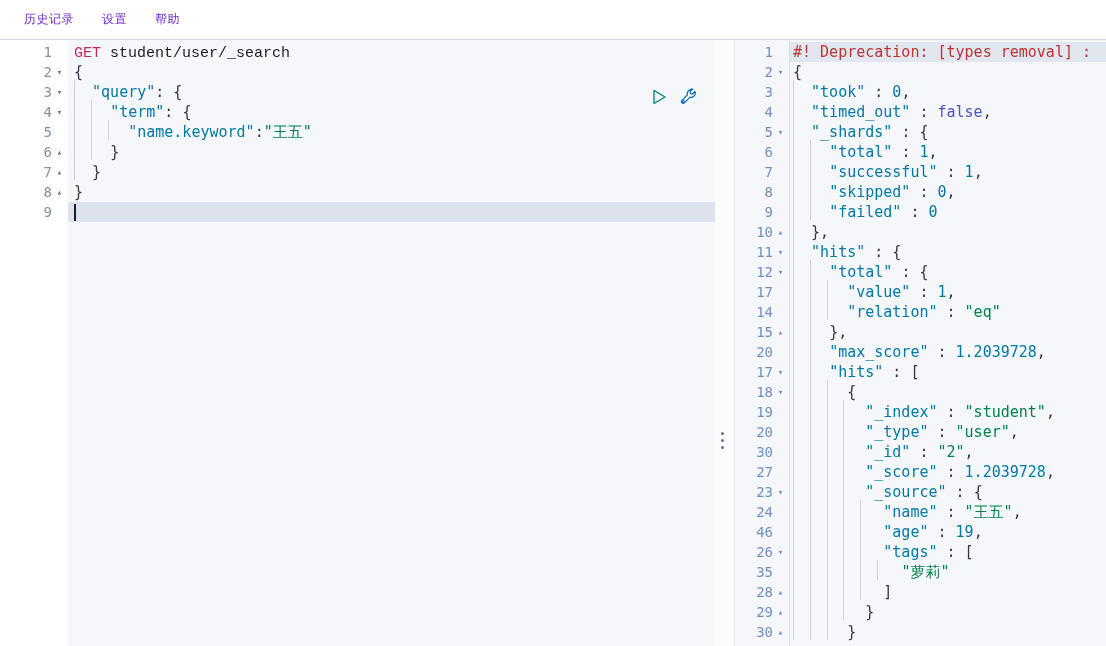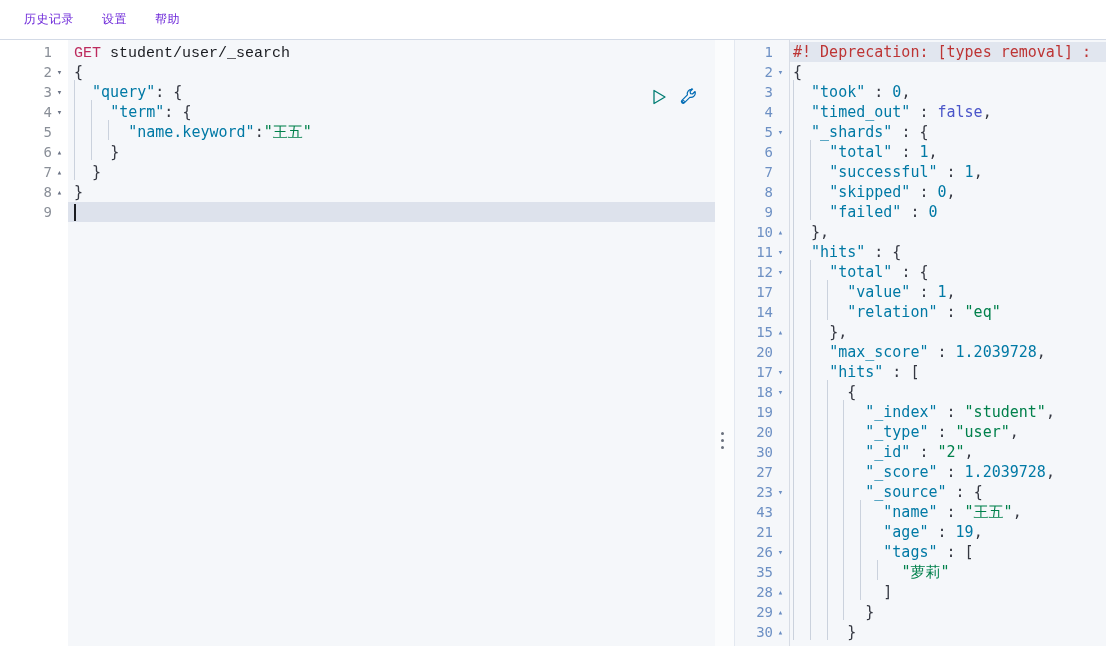--- a/index.html
+++ b/index.html
@@ -286,22 +286,22 @@
         <div class="ln">14</div>
         <div class="ln">15<span class="fold">▴</span></div>
         <div class="ln">20</div>
         <div class="ln">17<span class="fold">▾</span></div>
         <div class="ln">18<span class="fold">▾</span></div>
         <div class="ln">19</div>
         <div class="ln">20</div>
         <div class="ln">30</div>
         <div class="ln">27</div>
         <div class="ln">23<span class="fold">▾</span></div>
-        <div class="ln">43</div>
-        <div class="ln">21</div>
+        <div class="ln">24</div>
+        <div class="ln">46</div>
         <div class="ln">26<span class="fold">▾</span></div>
         <div class="ln">35</div>
         <div class="ln">28<span class="fold">▴</span></div>
         <div class="ln">29<span class="fold">▴</span></div>
         <div class="ln">30<span class="fold">▴</span></div>
       </div>
     <div class="codearea" id="right-code" style="padding-top: 2px;"><div class="codeline"><span class="tok-warn">#! Deprecation: [types removal] :</span></div><div class="codeline"><span class="tok-punct">{</span></div><div class="codeline"><span class="tok-punct"> </span><span class="tok-punct"> </span><span class="tok-key">"took"</span><span class="tok-punct"> </span><span class="tok-punct">:</span><span class="tok-punct"> </span><span class="tok-num">0</span><span class="tok-punct">,</span></div><div class="codeline"><span class="tok-punct"> </span><span class="tok-punct"> </span><span class="tok-key">"timed_out"</span><span class="tok-punct"> </span><span class="tok-punct">:</span><span class="tok-punct"> </span><span class="tok-bool">false</span><span class="tok-punct">,</span></div><div class="codeline"><span class="tok-punct"> </span><span class="tok-punct"> </span><span class="tok-key">"_shards"</span><span class="tok-punct"> </span><span class="tok-punct">:</span><span class="tok-punct"> </span><span class="tok-punct">{</span></div><div class="codeline"><span class="tok-punct"> </span><span class="tok-punct"> </span><span class="tok-punct"> </span><span class="tok-punct"> </span><span class="tok-key">"total"</span><span class="tok-punct"> </span><span class="tok-punct">:</span><span class="tok-punct"> </span><span class="tok-num">1</span><span class="tok-punct">,</span></div><div class="codeline"><span class="tok-punct"> </span><span class="tok-punct"> </span><span class="tok-punct"> </span><span class="tok-punct"> </span><span class="tok-key">"successful"</span><span class="tok-punct"> </span><span class="tok-punct">:</span><span class="tok-punct"> </span><span class="tok-num">1</span><span class="tok-punct">,</span></div><div class="codeline"><span class="tok-punct"> </span><span class="tok-punct"> </span><span class="tok-punct"> </span><span class="tok-punct"> </span><span class="tok-key">"skipped"</span><span class="tok-punct"> </span><span class="tok-punct">:</span><span class="tok-punct"> </span><span class="tok-num">0</span><span class="tok-punct">,</span></div><div class="codeline"><span class="tok-punct"> </span><span class="tok-punct"> </span><span class="tok-punct"> </span><span class="tok-punct"> </span><span class="tok-key">"failed"</span><span class="tok-punct"> </span><span class="tok-punct">:</span><span class="tok-punct"> </span><span class="tok-num">0</span></div><div class="codeline"><span class="tok-punct"> </span><span class="tok-punct"> </span><span class="tok-punct">}</span><span class="tok-punct">,</span></div><div class="codeline"><span class="tok-punct"> </span><span class="tok-punct"> </span><span class="tok-key">"hits"</span><span class="tok-punct"> </span><span class="tok-punct">:</span><span class="tok-punct"> </span><span class="tok-punct">{</span></div><div class="codeline"><span class="tok-punct"> </span><span class="tok-punct"> </span><span class="tok-punct"> </span><span class="tok-punct"> </span><span class="tok-key">"total"</span><span class="tok-punct"> </span><span class="tok-punct">:</span><span class="tok-punct"> </span><span class="tok-punct">{</span></div><div class="codeline"><span class="tok-punct"> </span><span class="tok-punct"> </span><span class="tok-punct"> </span><span class="tok-punct"> </span><span class="tok-punct"> </span><span class="tok-punct"> </span><span class="tok-key">"value"</span><span class="tok-punct"> </span><span class="tok-punct">:</span><span class="tok-punct"> </span><span class="tok-num">1</span><span class="tok-punct">,</span></div><div class="codeline"><span class="tok-punct"> </span><span class="tok-punct"> </span><span class="tok-punct"> </span><span class="tok-punct"> </span><span class="tok-punct"> </span><span class="tok-punct"> </span><span class="tok-key">"relation"</span><span class="tok-punct"> </span><span class="tok-punct">:</span><span class="tok-punct"> </span><span class="tok-str">"eq"</span></div><div class="codeline"><span class="tok-punct"> </span><span class="tok-punct"> </span><span class="tok-punct"> </span><span class="tok-punct"> </span><span class="tok-punct">}</span><span class="tok-punct">,</span></div><div class="codeline"><span class="tok-punct"> </span><span class="tok-punct"> </span><span class="tok-punct"> </span><span class="tok-punct"> </span><span class="tok-key">"max_score"</span><span class="tok-punct"> </span><span class="tok-punct">:</span><span class="tok-punct"> </span><span class="tok-num">1.2039728</span><span class="tok-punct">,</span></div><div class="codeline"><span class="tok-punct"> </span><span class="tok-punct"> </span><span class="tok-punct"> </span><span class="tok-punct"> </span><span class="tok-key">"hits"</span><span class="tok-punct"> </span><span class="tok-punct">:</span><span class="tok-punct"> </span><span class="tok-punct">[</span></div><div class="codeline"><span class="tok-punct"> </span><span class="tok-punct"> </span><span class="tok-punct"> </span><span class="tok-punct"> </span><span class="tok-punct"> </span><span class="tok-punct"> </span><span class="tok-punct">{</span></div><div class="codeline"><span class="tok-punct"> </span><span class="tok-punct"> </span><span class="tok-punct"> </span><span class="tok-punct"> </span><span class="tok-punct"> </span><span class="tok-punct"> </span><span class="tok-punct"> </span><span class="tok-punct"> </span><span class="tok-key">"_index"</span><span class="tok-punct"> </span><span class="tok-punct">:</span><span class="tok-punct"> </span><span class="tok-str">"student"</span><span class="tok-punct">,</span></div><div class="codeline"><span class="tok-punct"> </span><span class="tok-punct"> </span><span class="tok-punct"> </span><span class="tok-punct"> </span><span class="tok-punct"> </span><span class="tok-punct"> </span><span class="tok-punct"> </span><span class="tok-punct"> </span><span class="tok-key">"_type"</span><span class="tok-punct"> </span><span class="tok-punct">:</span><span class="tok-punct"> </span><span class="tok-str">"user"</span><span class="tok-punct">,</span></div><div class="codeline"><span class="tok-punct"> </span><span class="tok-punct"> </span><span class="tok-punct"> </span><span class="tok-punct"> </span><span class="tok-punct"> </span><span class="tok-punct"> </span><span class="tok-punct"> </span><span class="tok-punct"> </span><span class="tok-key">"_id"</span><span class="tok-punct"> </span><span class="tok-punct">:</span><span class="tok-punct"> </span><span class="tok-str">"2"</span><span class="tok-punct">,</span></div><div class="codeline"><span class="tok-punct"> </span><span class="tok-punct"> </span><span class="tok-punct"> </span><span class="tok-punct"> </span><span class="tok-punct"> </span><span class="tok-punct"> </span><span class="tok-punct"> </span><span class="tok-punct"> </span><span class="tok-key">"_score"</span><span class="tok-punct"> </span><span class="tok-punct">:</span><span class="tok-punct"> </span><span class="tok-num">1.2039728</span><span class="tok-punct">,</span></div><div class="codeline"><span class="tok-punct"> </span><span class="tok-punct"> </span><span class="tok-punct"> </span><span class="tok-punct"> </span><span class="tok-punct"> </span><span class="tok-punct"> </span><span class="tok-punct"> </span><span class="tok-punct"> </span><span class="tok-key">"_source"</span><span class="tok-punct"> </span><span class="tok-punct">:</span><span class="tok-punct"> </span><span class="tok-punct">{</span></div><div class="codeline"><span class="tok-punct"> </span><span class="tok-punct"> </span><span class="tok-punct"> </span><span class="tok-punct"> </span><span class="tok-punct"> </span><span class="tok-punct"> </span><span class="tok-punct"> </span><span class="tok-punct"> </span><span class="tok-punct"> </span><span class="tok-punct"> </span><span class="tok-key">"name"</span><span class="tok-punct"> </span><span class="tok-punct">:</span><span class="tok-punct"> </span><span class="tok-str">"王五"</span><span class="tok-punct">,</span></div><div class="codeline"><span class="tok-punct"> </span><span class="tok-punct"> </span><span class="tok-punct"> </span><span class="tok-punct"> </span><span class="tok-punct"> </span><span class="tok-punct"> </span><span class="tok-punct"> </span><span class="tok-punct"> </span><span class="tok-punct"> </span><span class="tok-punct"> </span><span class="tok-key">"age"</span><span class="tok-punct"> </span><span class="tok-punct">:</span><span class="tok-punct"> </span><span class="tok-num">19</span><span class="tok-punct">,</span></div><div class="codeline"><span class="tok-punct"> </span><span class="tok-punct"> </span><span class="tok-punct"> </span><span class="tok-punct"> </span><span class="tok-punct"> </span><span class="tok-punct"> </span><span class="tok-punct"> </span><span class="tok-punct"> </span><span class="tok-punct"> </span><span class="tok-punct"> </span><span class="tok-key">"tags"</span><span class="tok-punct"> </span><span class="tok-punct">:</span><span class="tok-punct"> </span><span class="tok-punct">[</span></div><div class="codeline"><span class="tok-punct"> </span><span class="tok-punct"> </span><span class="tok-punct"> </span><span class="tok-punct"> </span><span class="tok-punct"> </span><span class="tok-punct"> </span><span class="tok-punct"> </span><span class="tok-punct"> </span><span class="tok-punct"> </span><span class="tok-punct"> </span><span class="tok-punct"> </span><span class="tok-punct"> </span><span class="tok-str">"萝莉"</span></div><div class="codeline"><span class="tok-punct"> </span><span class="tok-punct"> </span><span class="tok-punct"> </span><span class="tok-punct"> </span><span class="tok-punct"> </span><span class="tok-punct"> </span><span class="tok-punct"> </span><span class="tok-punct"> </span><span class="tok-punct"> </span><span class="tok-punct"> </span><span class="tok-punct">]</span></div><div class="codeline"><span class="tok-punct"> </span><span class="tok-punct"> </span><span class="tok-punct"> </span><span class="tok-punct"> </span><span class="tok-punct"> </span><span class="tok-punct"> </span><span class="tok-punct"> </span><span class="tok-punct"> </span><span class="tok-punct">}</span></div><div class="codeline"><span class="tok-punct"> </span><span class="tok-punct"> </span><span class="tok-punct"> </span><span class="tok-punct"> </span><span class="tok-punct"> </span><span class="tok-punct"> </span><span class="tok-punct">}</span></div><div class="guide" style="left: 6px; top: 40px; height: 560px;"></div><div class="guide" style="left: 22.8px; top: 100px; height: 80px;"></div><div class="guide" style="left: 22.8px; top: 220px; height: 380px;"></div><div class="guide" style="left: 39.6px; top: 240px; height: 40px;"></div><div class="guide" style="left: 39.6px; top: 340px; height: 260px;"></div><div class="guide" style="left: 56.4px; top: 360px; height: 220px;"></div><div class="guide" style="left: 73.2px; top: 460px; height: 100px;"></div><div class="guide" style="left: 90px; top: 520px; height: 20px;"></div></div>
   </div>
 
 </div>

